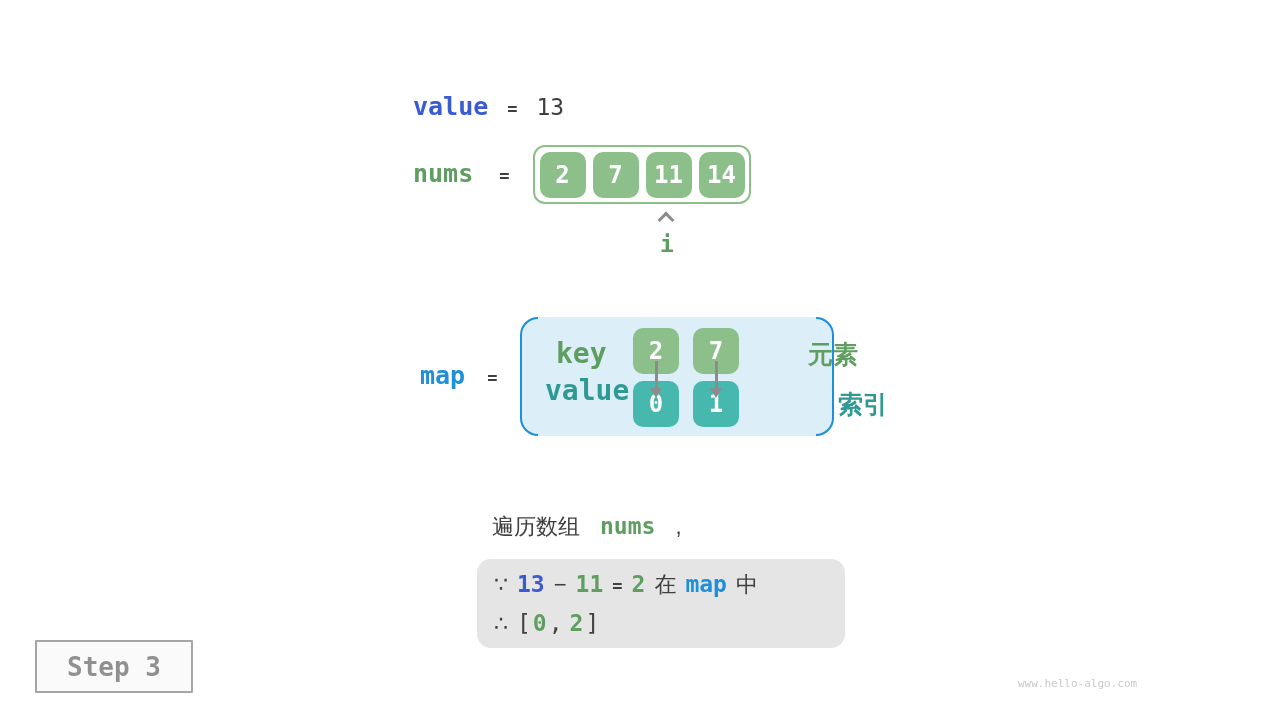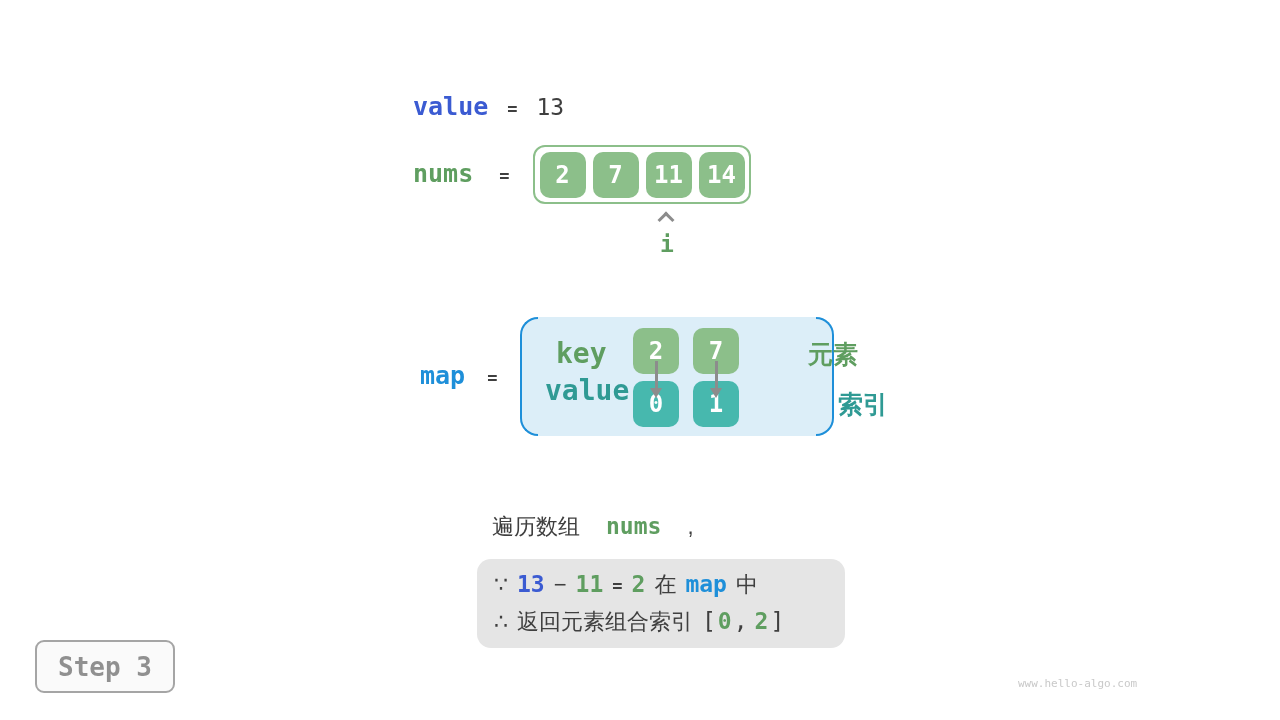--- a/index.html
+++ b/index.html
@@ -77,48 +77,47 @@
 <div class="abs cell teal" style="left:693px;top:381px">1</div>
 
 <div class="abs arrowline" style="left:654.5px;top:361px;height:29px"></div>
 <div class="abs arrowhead" style="left:649.5px;top:388px"></div>
 <div class="abs arrowline" style="left:714.5px;top:361px;height:29px"></div>
 <div class="abs arrowhead" style="left:709.5px;top:388px"></div>
 
 <div class="abs cjklbl" style="left:808px;top:338px;color:var(--green-text)">元素</div>
 <div class="abs cjklbl" style="left:838px;top:388px;color:var(--teal-text)">索引</div>
 
-<div class="abs row" style="left:492px;top:512px;gap:26px">
+<div class="abs row" style="left:492px;top:512px;gap:20px">
   <span class="cjk22">遍历数组</span>
   <span class="num" style="color:var(--green-text)">nums</span>
   <span class="cjk22">,</span>
 </div>
 
 <div class="abs" style="left:477px;top:559px;width:368px;height:89px;background:var(--conclusion-box-fill);border-radius:14px;padding:11px 17px;display:flex;flex-direction:column;justify-content:space-between">
   <div class="row" style="gap:9px">
     <span class="cjk22">∵</span>
     <span class="num" style="color:var(--royal-blue)">13</span>
     <span class="cjk22">−</span>
     <span class="num" style="color:var(--green-text)">11</span>
     <span class="eq">=</span>
     <span class="num" style="color:var(--green-text)">2</span>
     <span class="cjk22">在</span>
     <span class="num" style="color:var(--bright-blue)">map</span>
     <span class="cjk22">中</span>
   </div>
   <div class="row" style="gap:9px">
     <span class="cjk22">∴</span>
-    <span class="cjk22">返回元素组合索引</span>
     <span class="row" style="gap:2px">
       <span class="mono" style="font-size:23px">[</span>
       <span class="num" style="color:var(--green-text)">0</span>
       <span class="mono" style="font-size:23px;margin-right:5px">,</span>
       <span class="num" style="color:var(--green-text)">2</span>
       <span class="mono" style="font-size:23px">]</span>
     </span>
   </div>
 </div>
 
-<div class="abs" style="left:35px;top:640px;width:140px;height:53px;background:var(--step-fill);border:2px solid var(--step-border);border-radius:9px;display:flex;align-items:center;justify-content:center">
+<div class="abs" style="left:35px;top:640px;width:158px;height:53px;background:var(--step-fill);border:2px solid var(--step-border);border-radius:1px;display:flex;align-items:center;justify-content:center">
   <span class="mono b" style="font-size:26px;color:var(--step-text)">Step 3</span>
 </div>
 
 <div class="abs mono" style="left:1018px;top:677px;font-size:11px;color:var(--watermark-text)">www.hello-algo.com</div>
 
 </body></html>

